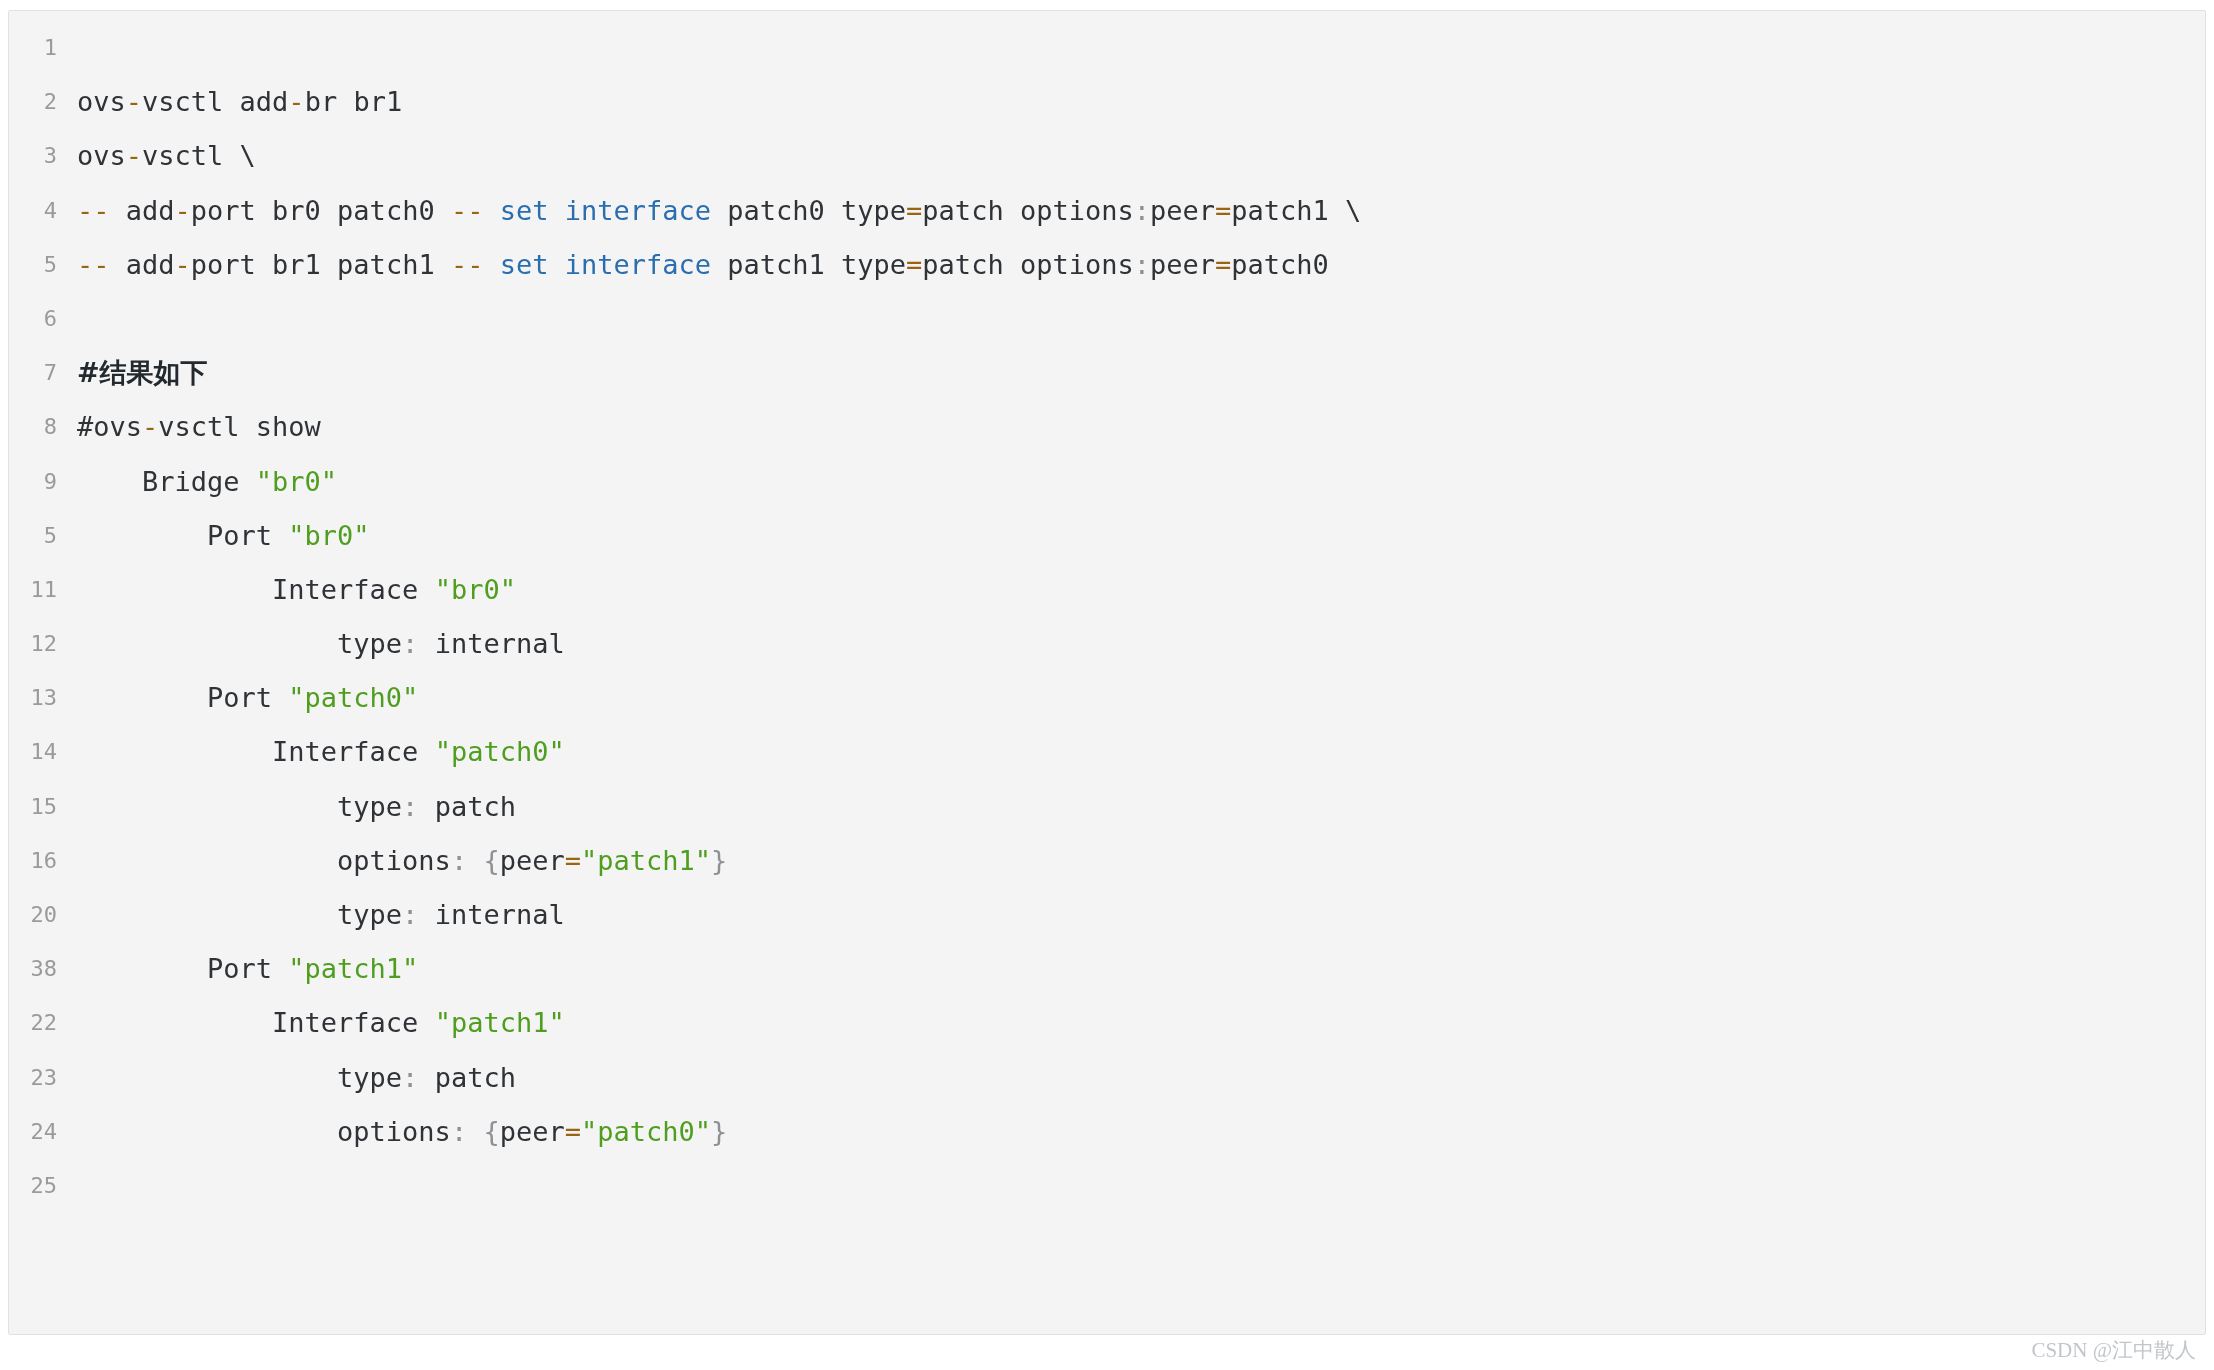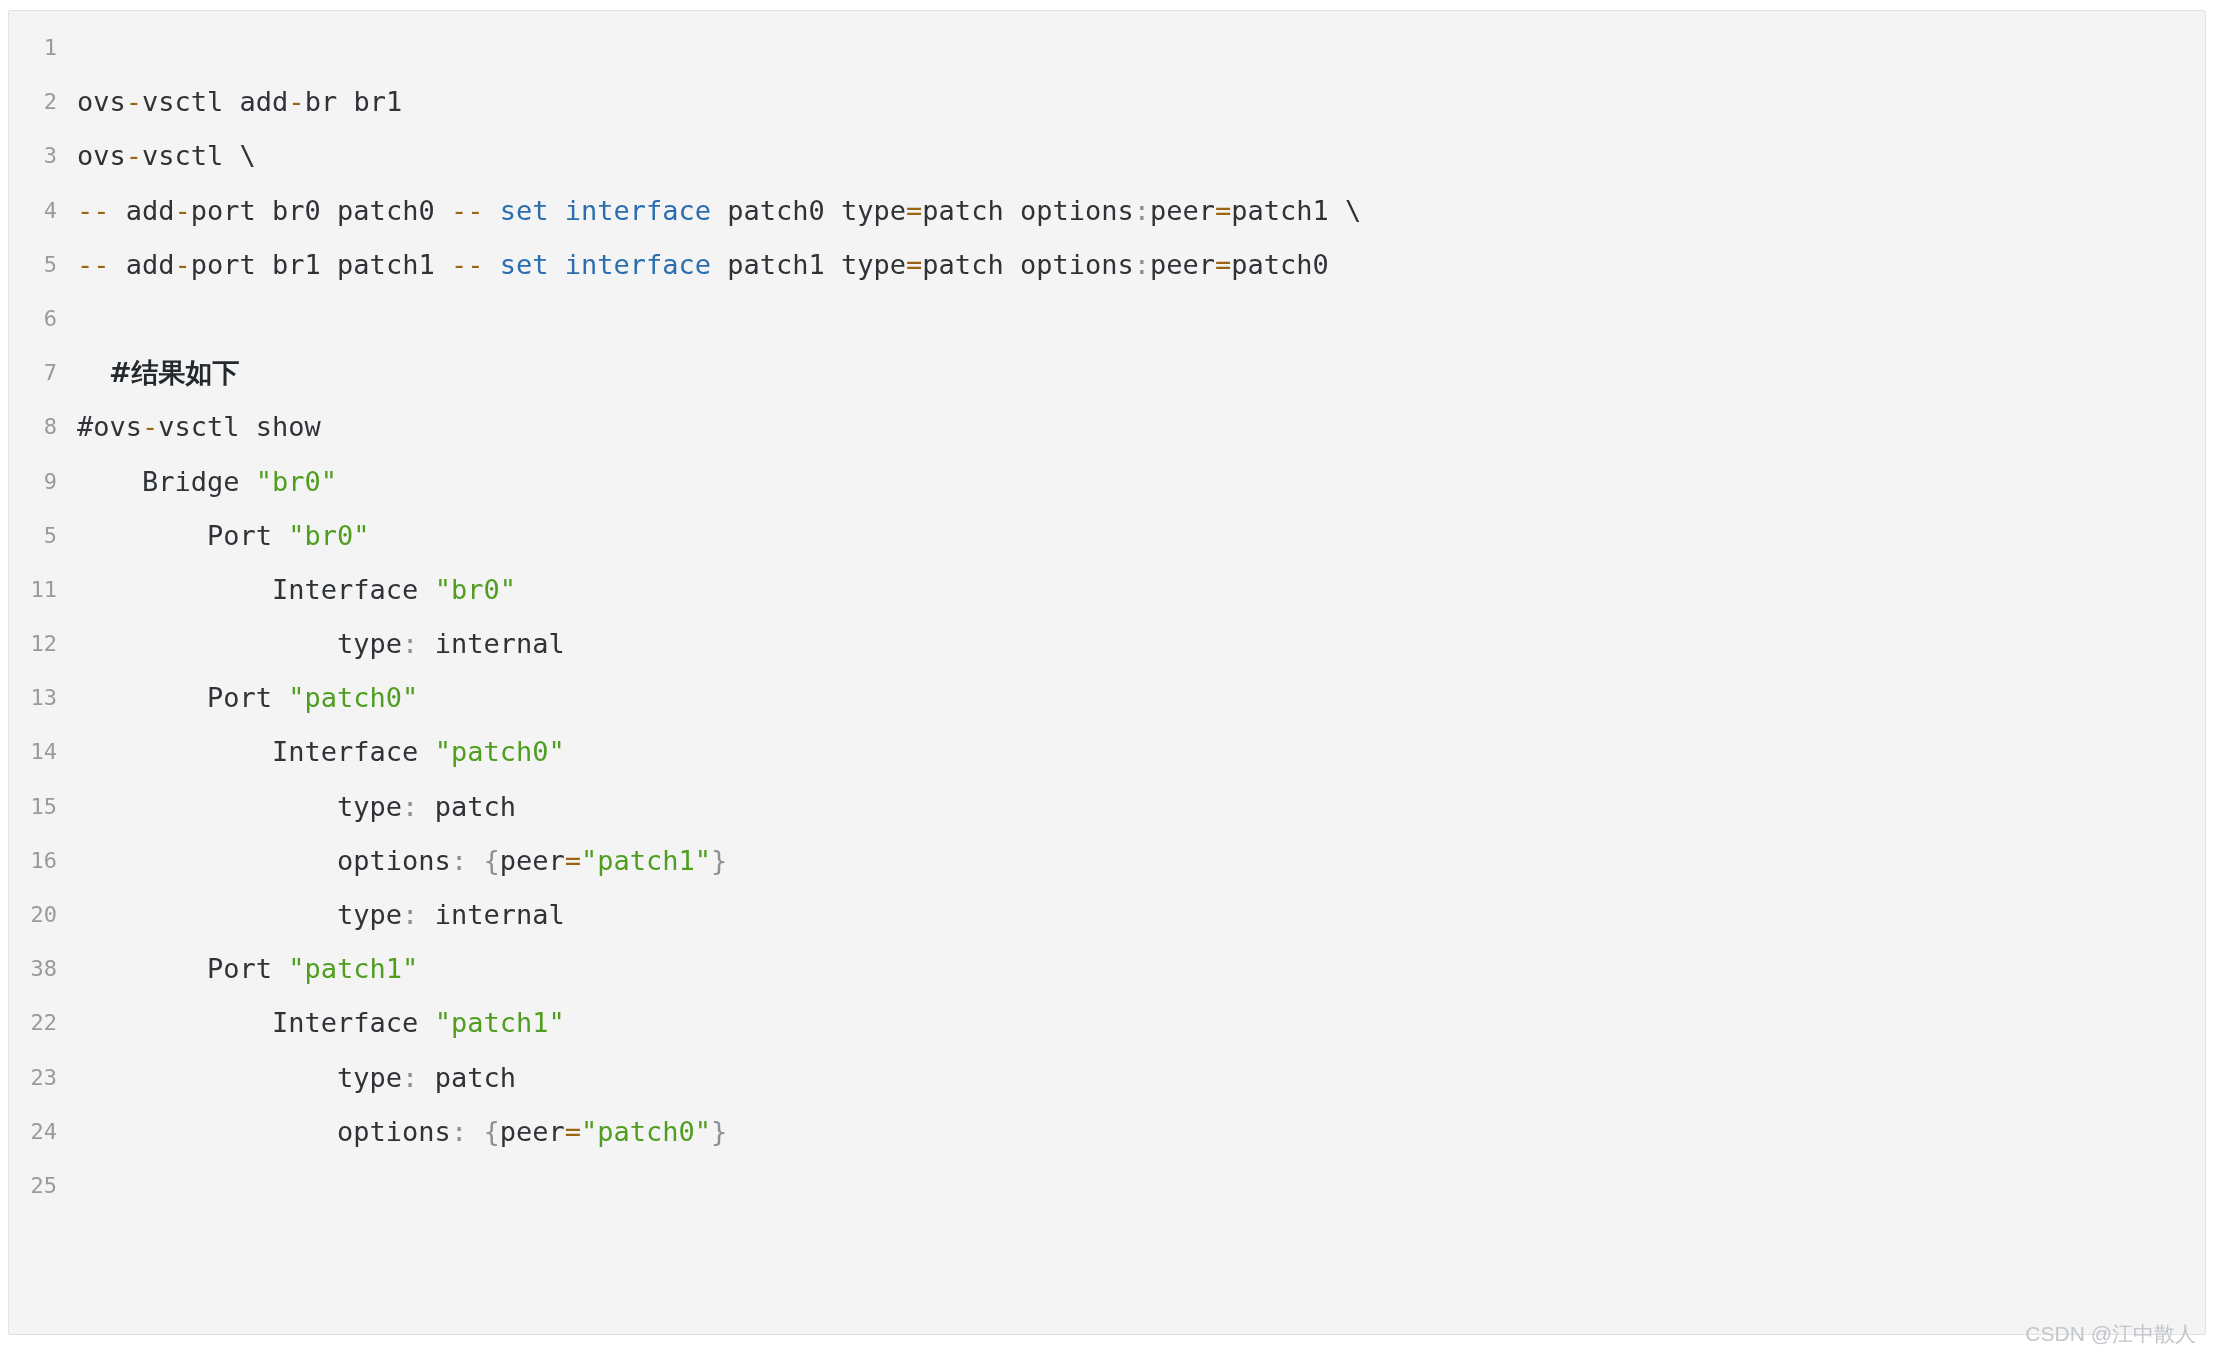--- a/index.html
+++ b/index.html
@@ -71,30 +71,30 @@
     white-space: pre;
   }
 
   
   .tok-op       { color: #9a6513; }          
   .tok-kw       { color: #2b6eaf; }          
   .tok-str      { color: #4f9e1f; }          
   .tok-punct    { color: #8d9196; }          
   .tok-plain    { color: #2f3337; }
   .tok-bold     { font-weight: bold; color: #24292e; }
-  .tok-cjk      { font-family: "DejaVu Sans", "Liberation Sans", sans-serif; margin-left: 32px; }
+  .tok-cjk      { font-family: "DejaVu Sans", "Liberation Sans", sans-serif; }
 
   
   #watermark {
     position: absolute;
     right: 18px;
-    bottom: 22px;
+    bottom: 6px;
     font-size: 21px;
     color: #c2c6ca;
-    font-family: Liberation Sans, sans-serif;
+    font-family: Liberation Serif, serif;
     white-space: nowrap;
     user-select: none;
   }
 </style>
 </head>
 <body>
 
 <div id="page">
 
   <div id="code-block">

